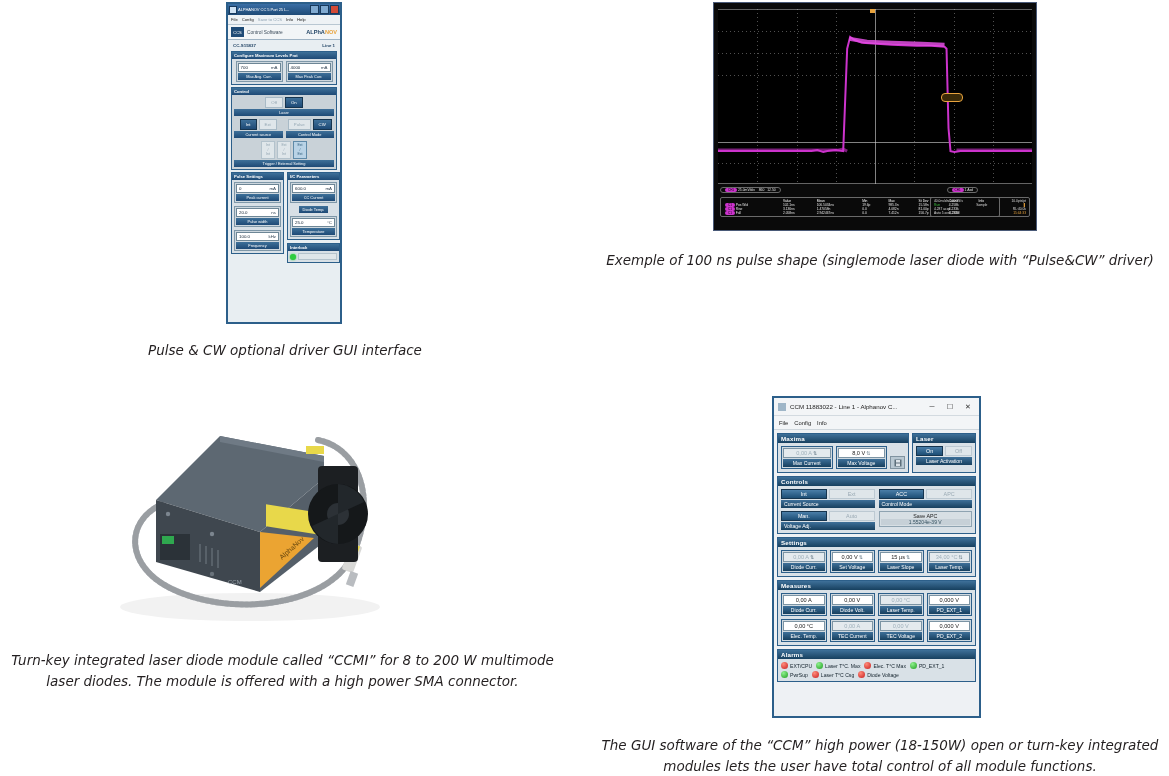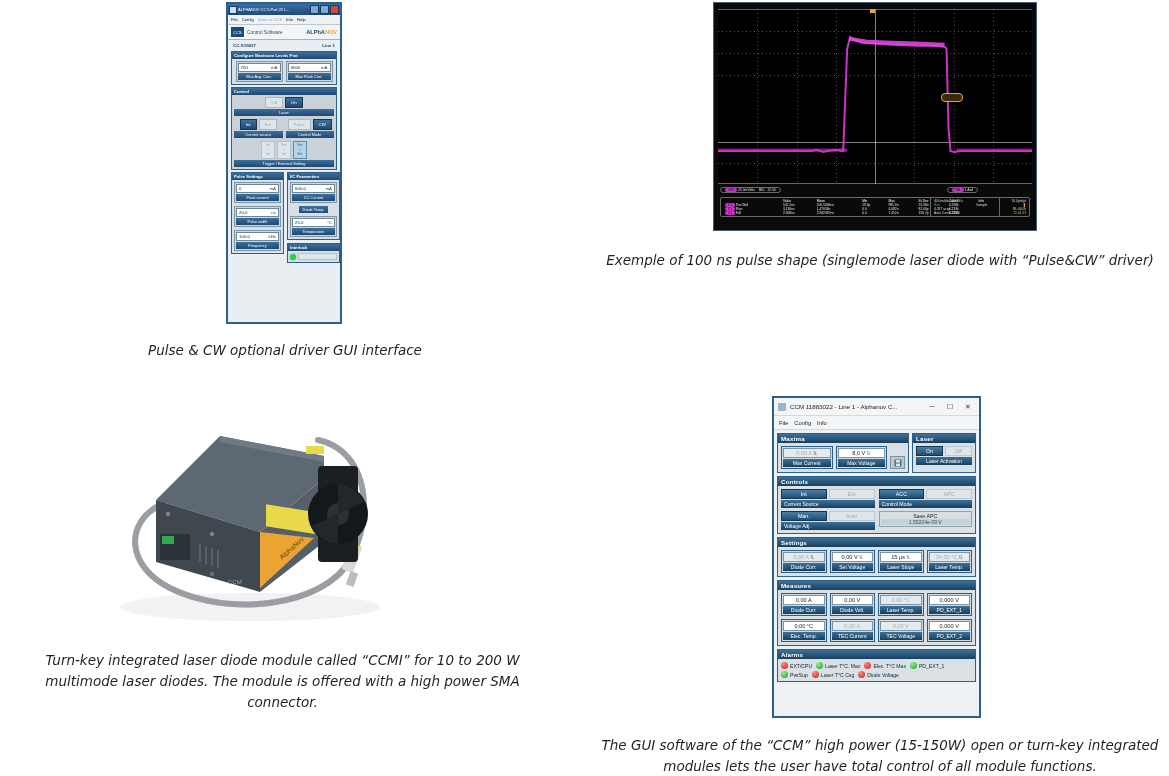--- a/index.html
+++ b/index.html
@@ -636,14 +636,14 @@
             <span>Diode Voltage</span>
           </span>
       </div>
     </div>
 
   </div>
 </div>
 
 <div class="cap caption" id="cap-pulsecw">Pulse &amp; CW optional driver GUI interface</div>
 <div class="cap caption" id="cap-scope">Exemple of 100 ns pulse shape (singlemode laser diode with “Pulse&amp;CW” driver)</div>
-<div class="cap caption" id="cap-module">Turn-key integrated laser diode module called “CCMI” for 10 to 200 W multimode laser diodes. The module is offered with a high power SMA connector.</div>
-<div class="cap caption" id="cap-ccm">The GUI software of the “CCM” high power (15-150W) open or turn-key integrated modules lets the user have total control of all module functions.</div>
+<div class="cap caption" id="cap-module">Turn-key integrated laser diode module called “CCMI” for 8 to 200 W multimode laser diodes. The module is offered with a high power SMA connector.</div>
+<div class="cap caption" id="cap-ccm">The GUI software of the “CCM” high power (18-150W) open or turn-key integrated modules lets the user have total control of all module functions.</div>
 
 </body></html>

